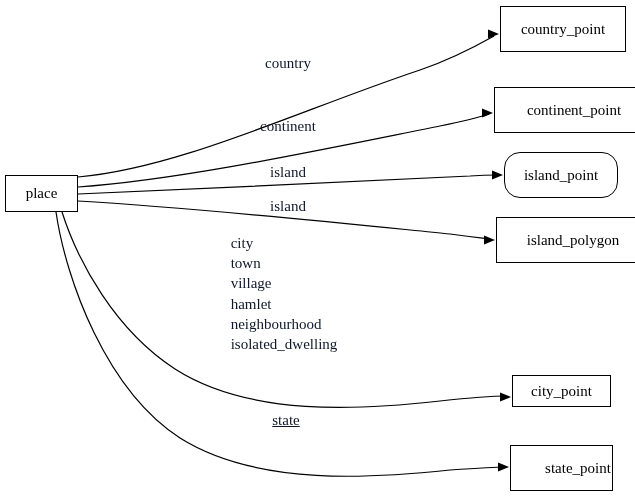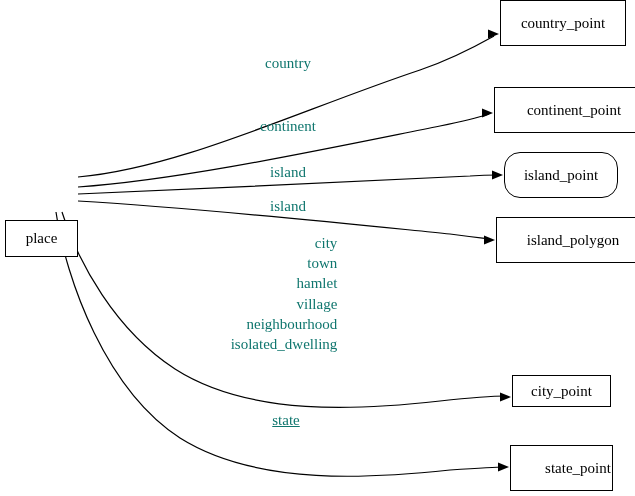--- a/index.html
+++ b/index.html
@@ -31,25 +31,25 @@
     display: flex;
     align-items: center;
     justify-content: center;
     color: #000000;
     font-size: 15px;
     line-height: 1;
     white-space: nowrap;
   }
   .edge-label {
     position: absolute;
-    color: #0f766e;
+    color: #0f172a;
     font-size: 15px;
     line-height: 20px;
     white-space: nowrap;
-    text-align: right;
+    text-align: left;
     transform: translateX(-50%);
   }
   .edge-label.multi {
     line-height: 20.2px;
   }
   .edge-label span {
     display: block;
   }
 </style>
 </head>
@@ -70,24 +70,24 @@
         <polygon points="499,34 488,29.5 488,38.5" fill="#000000"></polygon>
         <polygon points="493,113 482,108.5 482,117.5" fill="#000000"></polygon>
         <polygon points="503,175 492,170.5 492,179.5" fill="#000000"></polygon>
         <polygon points="495,240 484,235.5 484,244.5" fill="#000000"></polygon>
         <polygon points="511,397 500,392.5 500,401.5" fill="#000000"></polygon>
         <polygon points="509,467 498,462.5 498,471.5" fill="#000000"></polygon>
       </g>
   </svg>
 
   <div id="nodes-layer">
-      <div class="node-box" style="left: 5px; top: 175px; width: 73px; height: 37px; margin-top: 45px;">
+      <div class="node-box" style="left: 5px; top: 175px; width: 73px; height: 37px;">
         <span>place</span>
       </div>
-      <div class="node-box" style="left: 500px; top: 0; width: 126px; height: 46px;">
+      <div class="node-box" style="left: 500px; top: 6px; width: 126px; height: 46px;">
         <span>country_point</span>
       </div>
       <div class="node-box" style="left: 494px; top: 87px; width: 160px; height: 46px;">
         <span>continent_point</span>
       </div>
       <div class="node-box" style="left: 504px; top: 152px; width: 114px; height: 46px; border-radius: 16px;">
         <span>island_point</span>
       </div>
       <div class="node-box" style="left: 496px; top: 217px; width: 154px; height: 46px;">
         <span>island_polygon</span>
@@ -108,22 +108,22 @@
       </div>
       <div class="edge-label" style="left: 288px; top: 162px;">
         <span>island</span>
       </div>
       <div class="edge-label" style="left: 288px; top: 196px;">
         <span>island</span>
       </div>
       <div class="edge-label multi" style="left: 284px; top: 233px;">
         <span>city</span>
         <span>town</span>
+        <span>village</span>
         <span>hamlet</span>
-        <span>village</span>
         <span>neighbourhood</span>
         <span>isolated_dwelling</span>
       </div>
       <div class="edge-label" style="left: 286px; top: 410px; text-decoration: underline;">
         <span>state</span>
       </div>
     </div>
 
 </div>
 

